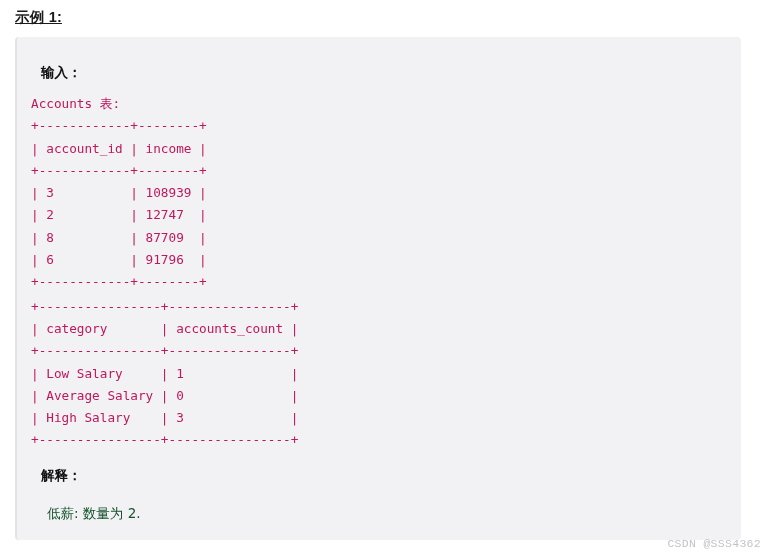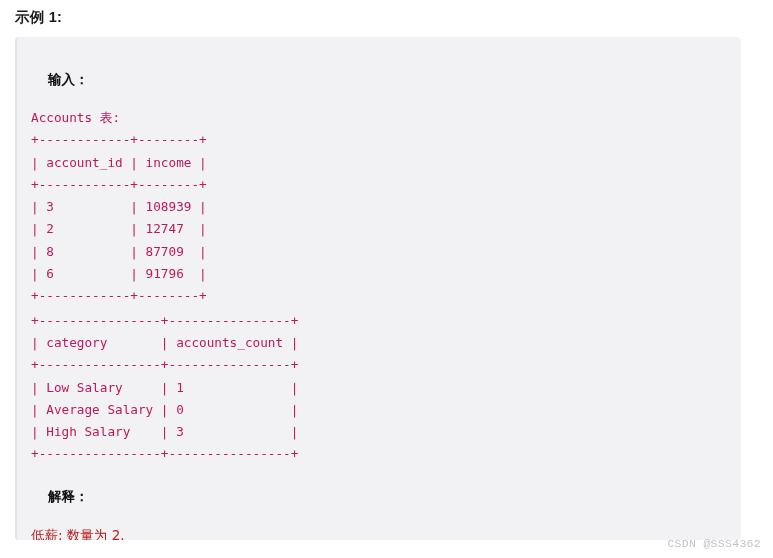--- a/index.html
+++ b/index.html
@@ -28,20 +28,21 @@
   .example-title {
     position: absolute;
     left: 15px;
     top: 7px;
     font-size: 14.5px;
     font-weight: bold;
     color: #1a1a1a;
     letter-spacing: 0.2px;
     line-height: 20px;
     white-space: pre;
+    text-decoration: underline;
   }
 
   .code-block {
     position: absolute;
     left: 15px;
     top: 37px;
     width: 726px;
     height: 503px;
     background: #f2f2f4;
     border-left: 2px solid #e3e3e6;
@@ -54,40 +55,40 @@
     padding: 14px 0 0 14px;
   }
 
   .label {
     font-family: "DejaVu Sans", "Liberation Sans", sans-serif;
     font-size: 13.5px;
     font-weight: bold;
     color: #101010;
     line-height: 22px;
     white-space: pre;
-    margin: 17px;
+    margin: 10px;
   }
 
   .mono {
     font-family: "DejaVu Sans Mono", "Liberation Mono", monospace;
     font-size: 12.7px;
     color: #be185d;
     line-height: 22.3px;
     white-space: pre;
     margin: 0;
     letter-spacing: 0px;
   }
 
   .cjk-line {
     font-family: "DejaVu Sans", "Liberation Sans", sans-serif;
     font-size: 13.5px;
-    color: #b91c1c;
+    color: #14532d;
     line-height: 23px;
     white-space: pre;
-    margin: 0;
+    margin: 16px;
   }
 
   .gap-sm { height: 2px; }
 
   .watermark {
     position: absolute;
     right: 12px;
     bottom: 8px;
     font-family: Liberation Mono, monospace;
     font-size: 11.5px;

